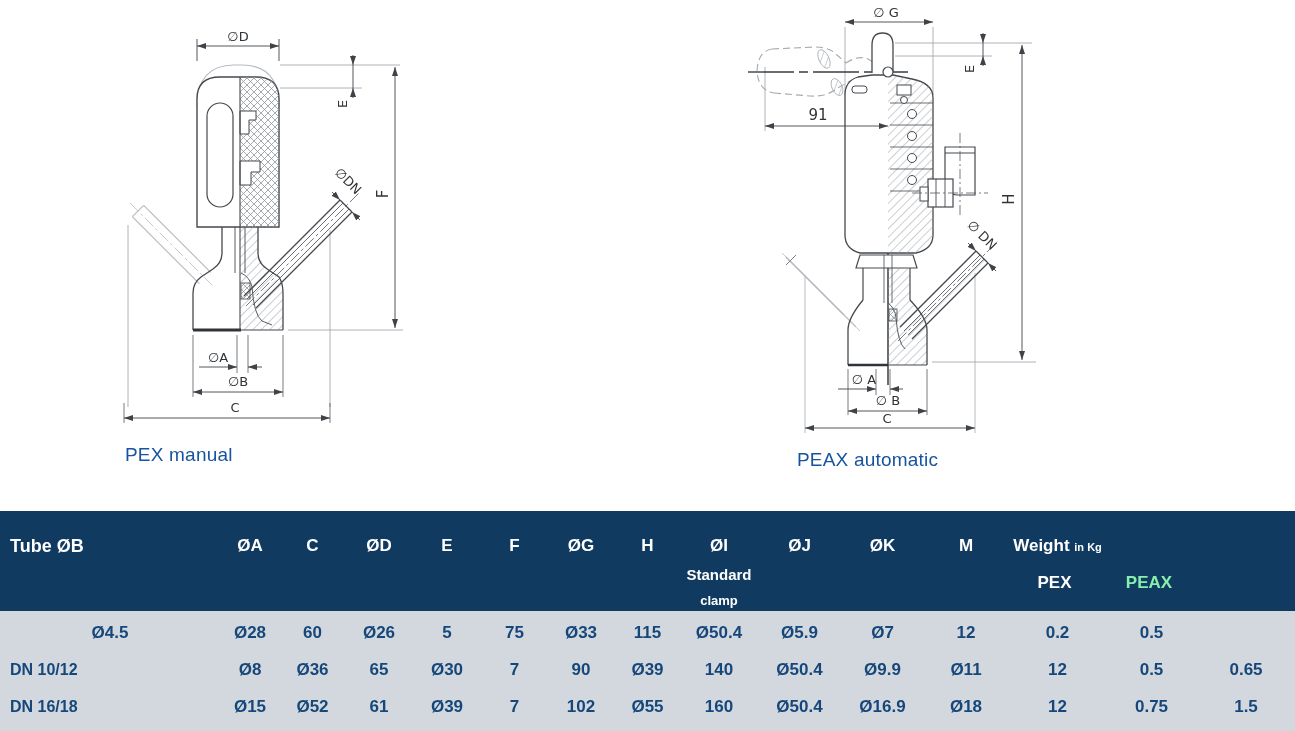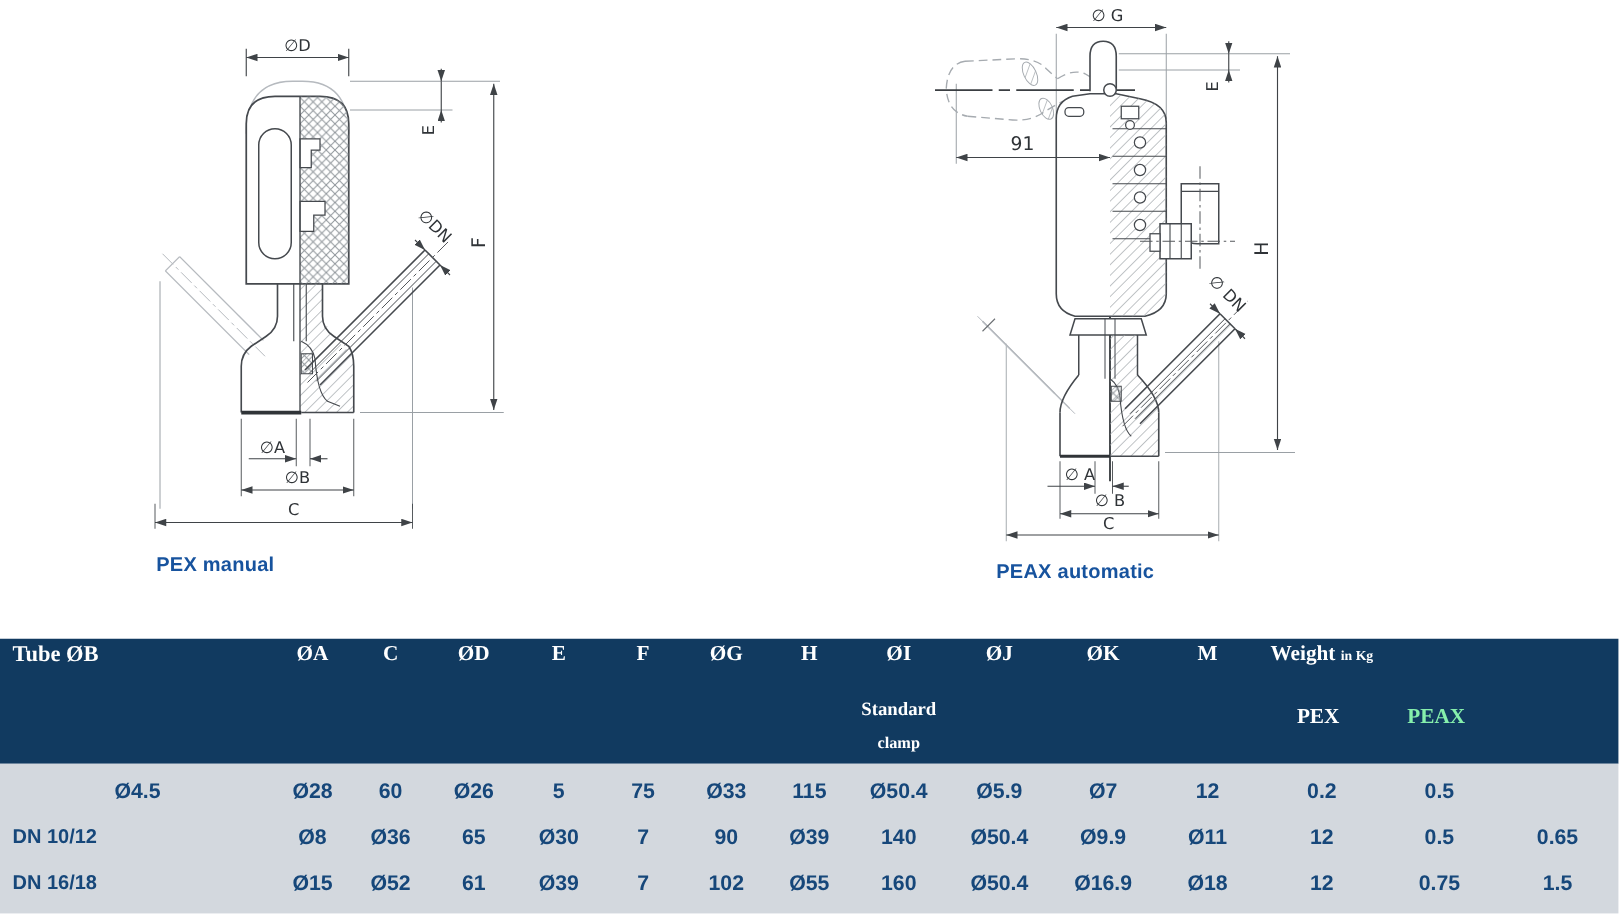--- a/index.html
+++ b/index.html
@@ -5,36 +5,36 @@
   html,body { margin:0; padding:0; background:#fff; }
   .page { position:relative; width:1295px; height:731px; background:#ffffff;
           font-family:"Liberation Sans", sans-serif; overflow:hidden; }
 
   
   .figsvg { position:absolute; }
   .fig-left  { left:100px; top:15px; }
   .fig-right { left:740px; top:3px; }
   .figsvg text { font-family:"DejaVu Sans", sans-serif; font-size:13px; fill:#2f3337; }
   .figsvg text.big { font-size:15px; }
-  .caption { position:absolute; font-weight:bold; font-size:16px; color:#17539e; letter-spacing:0.2px; }
+  .caption { position:absolute; font-weight:normal; font-size:19px; color:#17539e; letter-spacing:0.2px; }
   .caption-left  { left:125px; top:444px; }
   .caption-right { left:797px; top:449px; }
 
   
   .spec-table { position:absolute; left:0; top:511px; width:1295px; }
   .thead { display:grid;
            grid-template-columns:220px 60px 65px 68px 68px 67px 66px 67px 76px 85px 81px 86px 97px 189px;
            height:100px; background:#113a60; color:#ffffff; font-weight:bold; box-sizing:border-box; }
-  .hcell { padding-top:2px; text-align:center; font-size:17px; line-height:20px;font-family:Liberation Serif, serif; }
+  .hcell { padding-top:25px; text-align:center; font-size:17px; line-height:20px; }
   .hcell.first { text-align:left; padding-left:10px; font-size:18px; }
-  .sub1 { display:block; font-size:15px; line-height:18px; margin-top:26px; }
+  .sub1 { display:block; font-size:15px; line-height:18px; margin-top:10px; }
   .sub2 { display:block; font-size:13px; line-height:16px; margin-top:9px; }
   .wrow1 { text-align:center; }
   .wunit { font-size:11px; }
-  .wrow2 { display:grid; grid-template-columns:91px 98px; margin-top:28px; text-align:center; }
+  .wrow2 { display:grid; grid-template-columns:91px 98px; margin-top:16px; text-align:center; }
   .peax-muted { color:#86efac; }
 
   .tbody { background:#d3d8de; height:120px; padding-top:3px; box-sizing:border-box; }
   .trow { display:grid;
           grid-template-columns:220px 60px 65px 68px 68px 67px 66px 67px 76px 85px 81px 86px 97px 91px 98px;
           height:37px; align-items:center; color:#16477a; font-weight:bold; font-size:17px; }
   .td { text-align:center; }
   .td.first { text-align:left; padding-left:10px; font-size:16px; }
 </style>
 </head>

